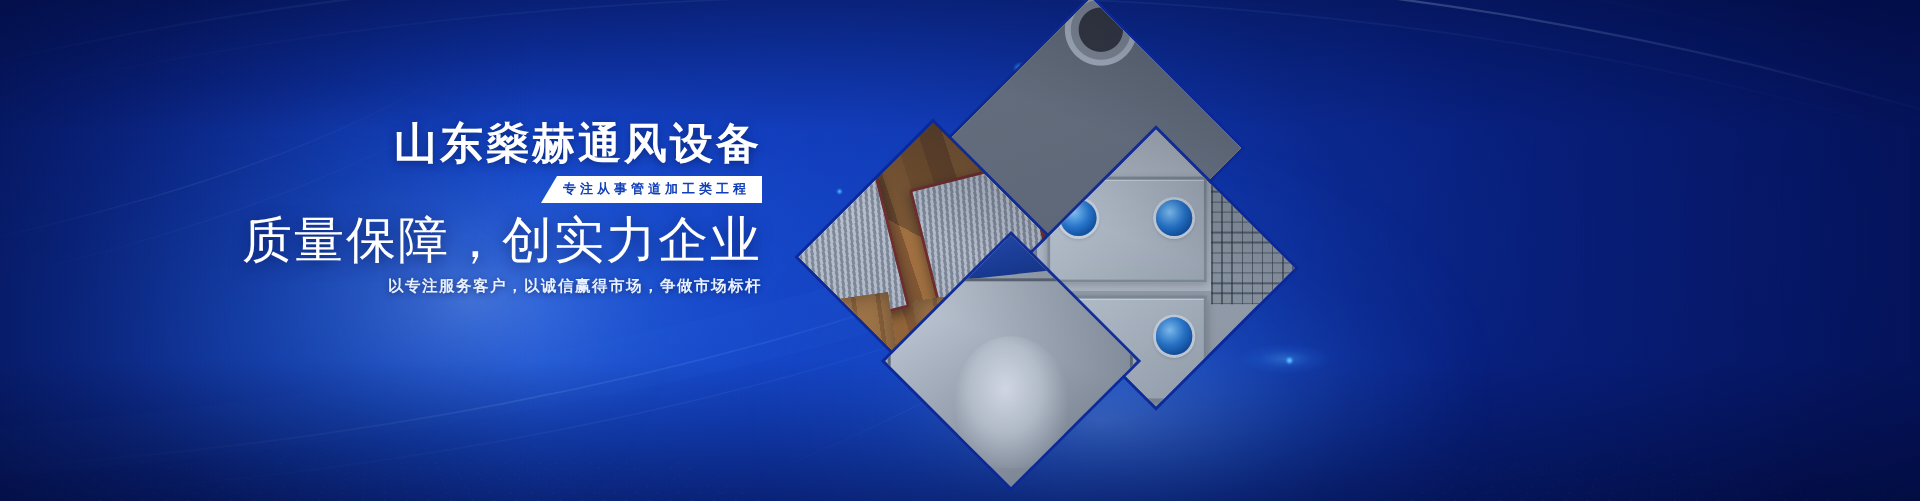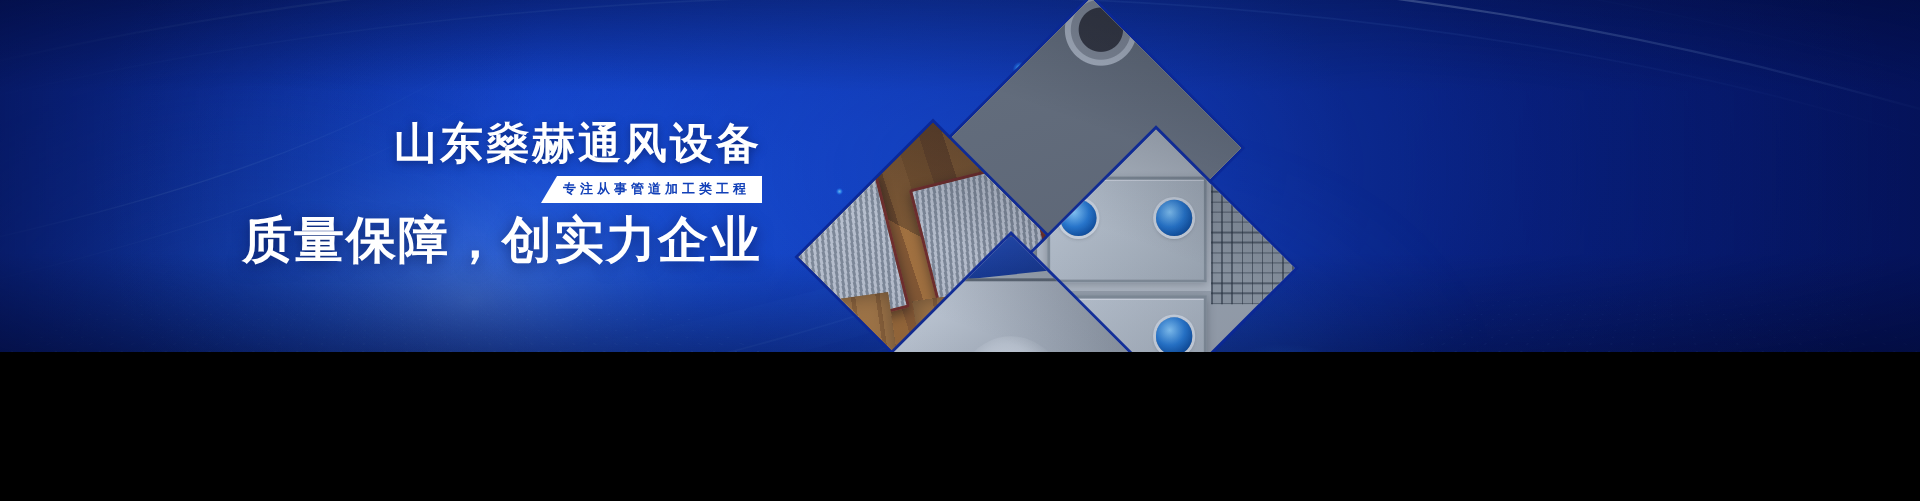--- a/index.html
+++ b/index.html
@@ -3,21 +3,21 @@
 <meta charset="utf-8">
 <style>
   html, body {
     margin: 0;
     padding: 0;
     background: #000;
   }
   #banner {
     position: relative;
     width: 1920px;
-    height: 352px;
+    height: 501px;
     overflow: hidden;
     font-family: "Liberation Sans", "DejaVu Sans", sans-serif;
     background: #b91c1c;
   }
 
   
   .bg-base {
     position: absolute; inset: 0;
     background:
       radial-gradient(ellipse 900px 620px at 24% 62%, #1546cf 0%, #123ec0 28%, #0e30a8 55%, #0a2490 78%, #071c78 100%),
@@ -109,21 +109,21 @@
     white-space: nowrap;
     box-shadow: 0 2px 10px rgba(0,14,70,0.35);
     font-family: Liberation Mono, monospace;
   }
   .headline {
     position: absolute;
     right: 28px; top: 215px;
     font-size: 50px;
     line-height: 1;
     color: #ffffff;
-    font-weight: 700;
+    font-weight: 400;
     letter-spacing: 2px;
     white-space: nowrap;
     text-shadow: 0 3px 16px rgba(0,12,60,0.60);
   }
   .tagline {
     position: absolute;
     right: 28px; top: 278px;
     font-size: 15.5px;
     line-height: 1;
     color: #e9f1ff;
@@ -364,15 +364,16 @@
     </div>
   </div>
 
   <div class="text-block">
     <div class="title-cn">山东燊赫通风设备</div>
 
     <div class="badge">专注从事管道加工类工程</div>
 
     <div class="headline">质量保障，创实力企业</div>
 
+    <div class="tagline">以专注服务客户，以诚信赢得市场，争做市场标杆</div>
   </div>
 
 </div>
 
 </body></html>

